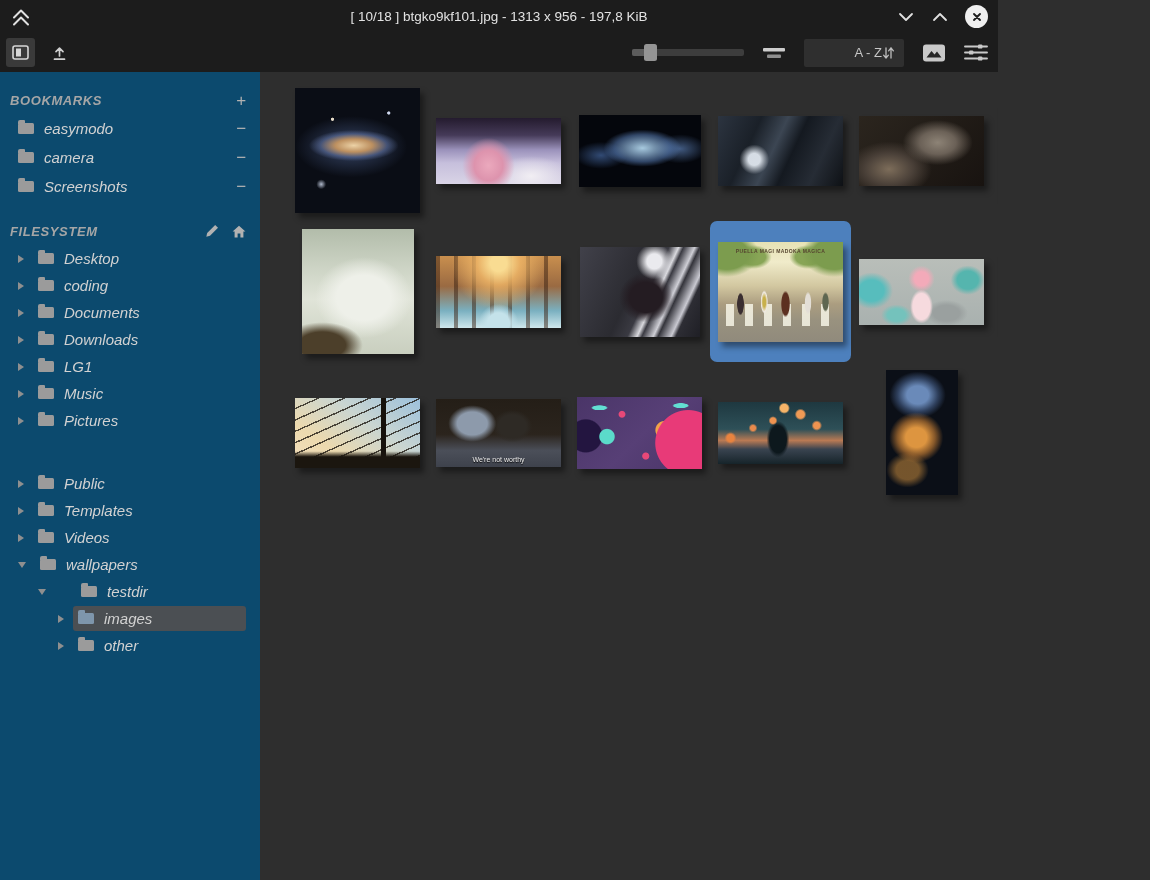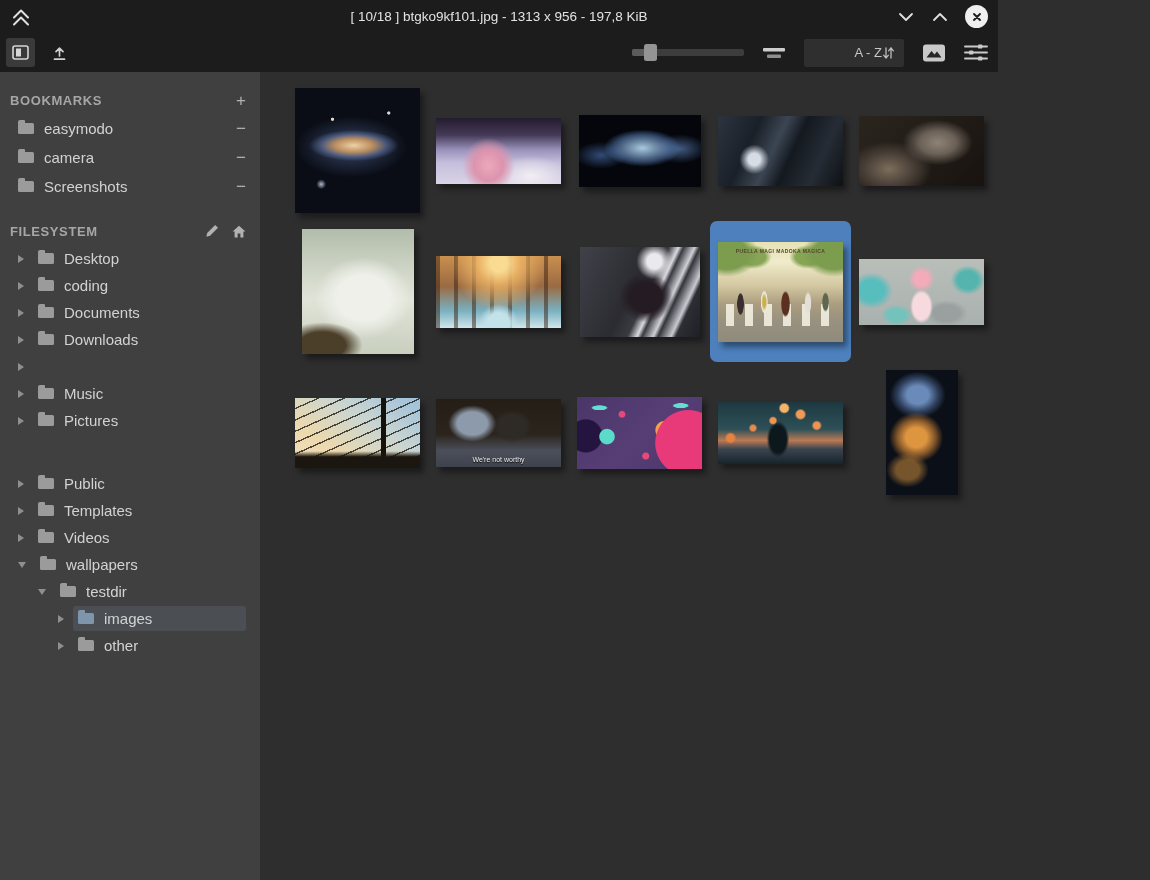--- a/index.html
+++ b/index.html
@@ -31,21 +31,21 @@
   .slider-fill { position:absolute; top:5px; left:0; height:7px; background:#5c5c5c;
     border-radius:2px 0 0 2px; }
   .slider-handle { position:absolute; top:0; width:13px; height:17px;
     background:#949494; border-radius:2.5px; }
   .sort-box { width:100px; height:28px; background:#2f2f2f; border-radius:2px;
     display:flex; align-items:center; justify-content:flex-end; padding:0 9px; }
   .sort-label { color:#c6c6c6; font-size:13px; }
 
   
   .content { flex:1; display:flex; min-height:0; }
-  .sidebar { width:260px; background:#404040; flex:none; padding-top:14px; overflow:hidden; }
+  .sidebar { width:260px; background:#0c4a6e; flex:none; padding-top:14px; overflow:hidden;font-style:italic; }
   .main { flex:1; background:#2e2e2e; padding:8px 0 0 27px; overflow:hidden; }
 
   
   .sec-header { display:flex; align-items:center; padding:0 14px 0 10px; height:28px; }
   .sec-title { color:#a6a6a6; font-size:13px; font-weight:bold; letter-spacing:.6px; flex:1; }
   .sec-icons { display:flex; align-items:center; gap:13px; }
   .glyph-btn { color:#b2b2b2; font-size:17px; line-height:1; cursor:default; }
   ul.side-list { list-style:none; margin-bottom:16px; }
   .bm-row { display:flex; align-items:center; height:29px; padding:0 14px 0 18px; }
   .bm-row .lbl { flex:1; }
@@ -331,20 +331,24 @@
           </li>
           <li class="fs-row" style="padding-left: 18px;">
             <span class="exp right"></span>
             <span class="row-hl">
               <span class="folder"></span>
               <span class="lbl">Downloads</span>
             </span>
           </li>
           <li class="fs-row" style="padding-left: 18px;">
             <span class="exp right"></span>
+            <span class="row-hl">
+              <span class="folder"></span>
+              <span class="lbl">LG1</span>
+            </span>
           </li>
           <li class="fs-row" style="padding-left: 18px;">
             <span class="exp right"></span>
             <span class="row-hl">
               <span class="folder"></span>
               <span class="lbl">Music</span>
             </span>
           </li>
           <li class="fs-row" style="padding-left: 18px;">
             <span class="exp right"></span>
@@ -374,21 +378,21 @@
               <span class="lbl">Videos</span>
             </span>
           </li>
           <li class="fs-row" style="padding-left: 18px;">
             <span class="exp down"></span>
             <span class="row-hl">
               <span class="folder"></span>
               <span class="lbl">wallpapers</span>
             </span>
           </li>
-          <li class="fs-row" style="padding-left: 38px;">
+          <li class="fs-row" style="padding-left: 38px; gap: 21px;">
             <span class="exp down"></span>
             <span class="row-hl">
               <span class="folder"></span>
               <span class="lbl">testdir</span>
             </span>
           </li>
           <li class="fs-row" style="padding-left: 58px;">
             <span class="exp right"></span>
             <span class="row-hl selected">
               <span class="folder blue"></span>

